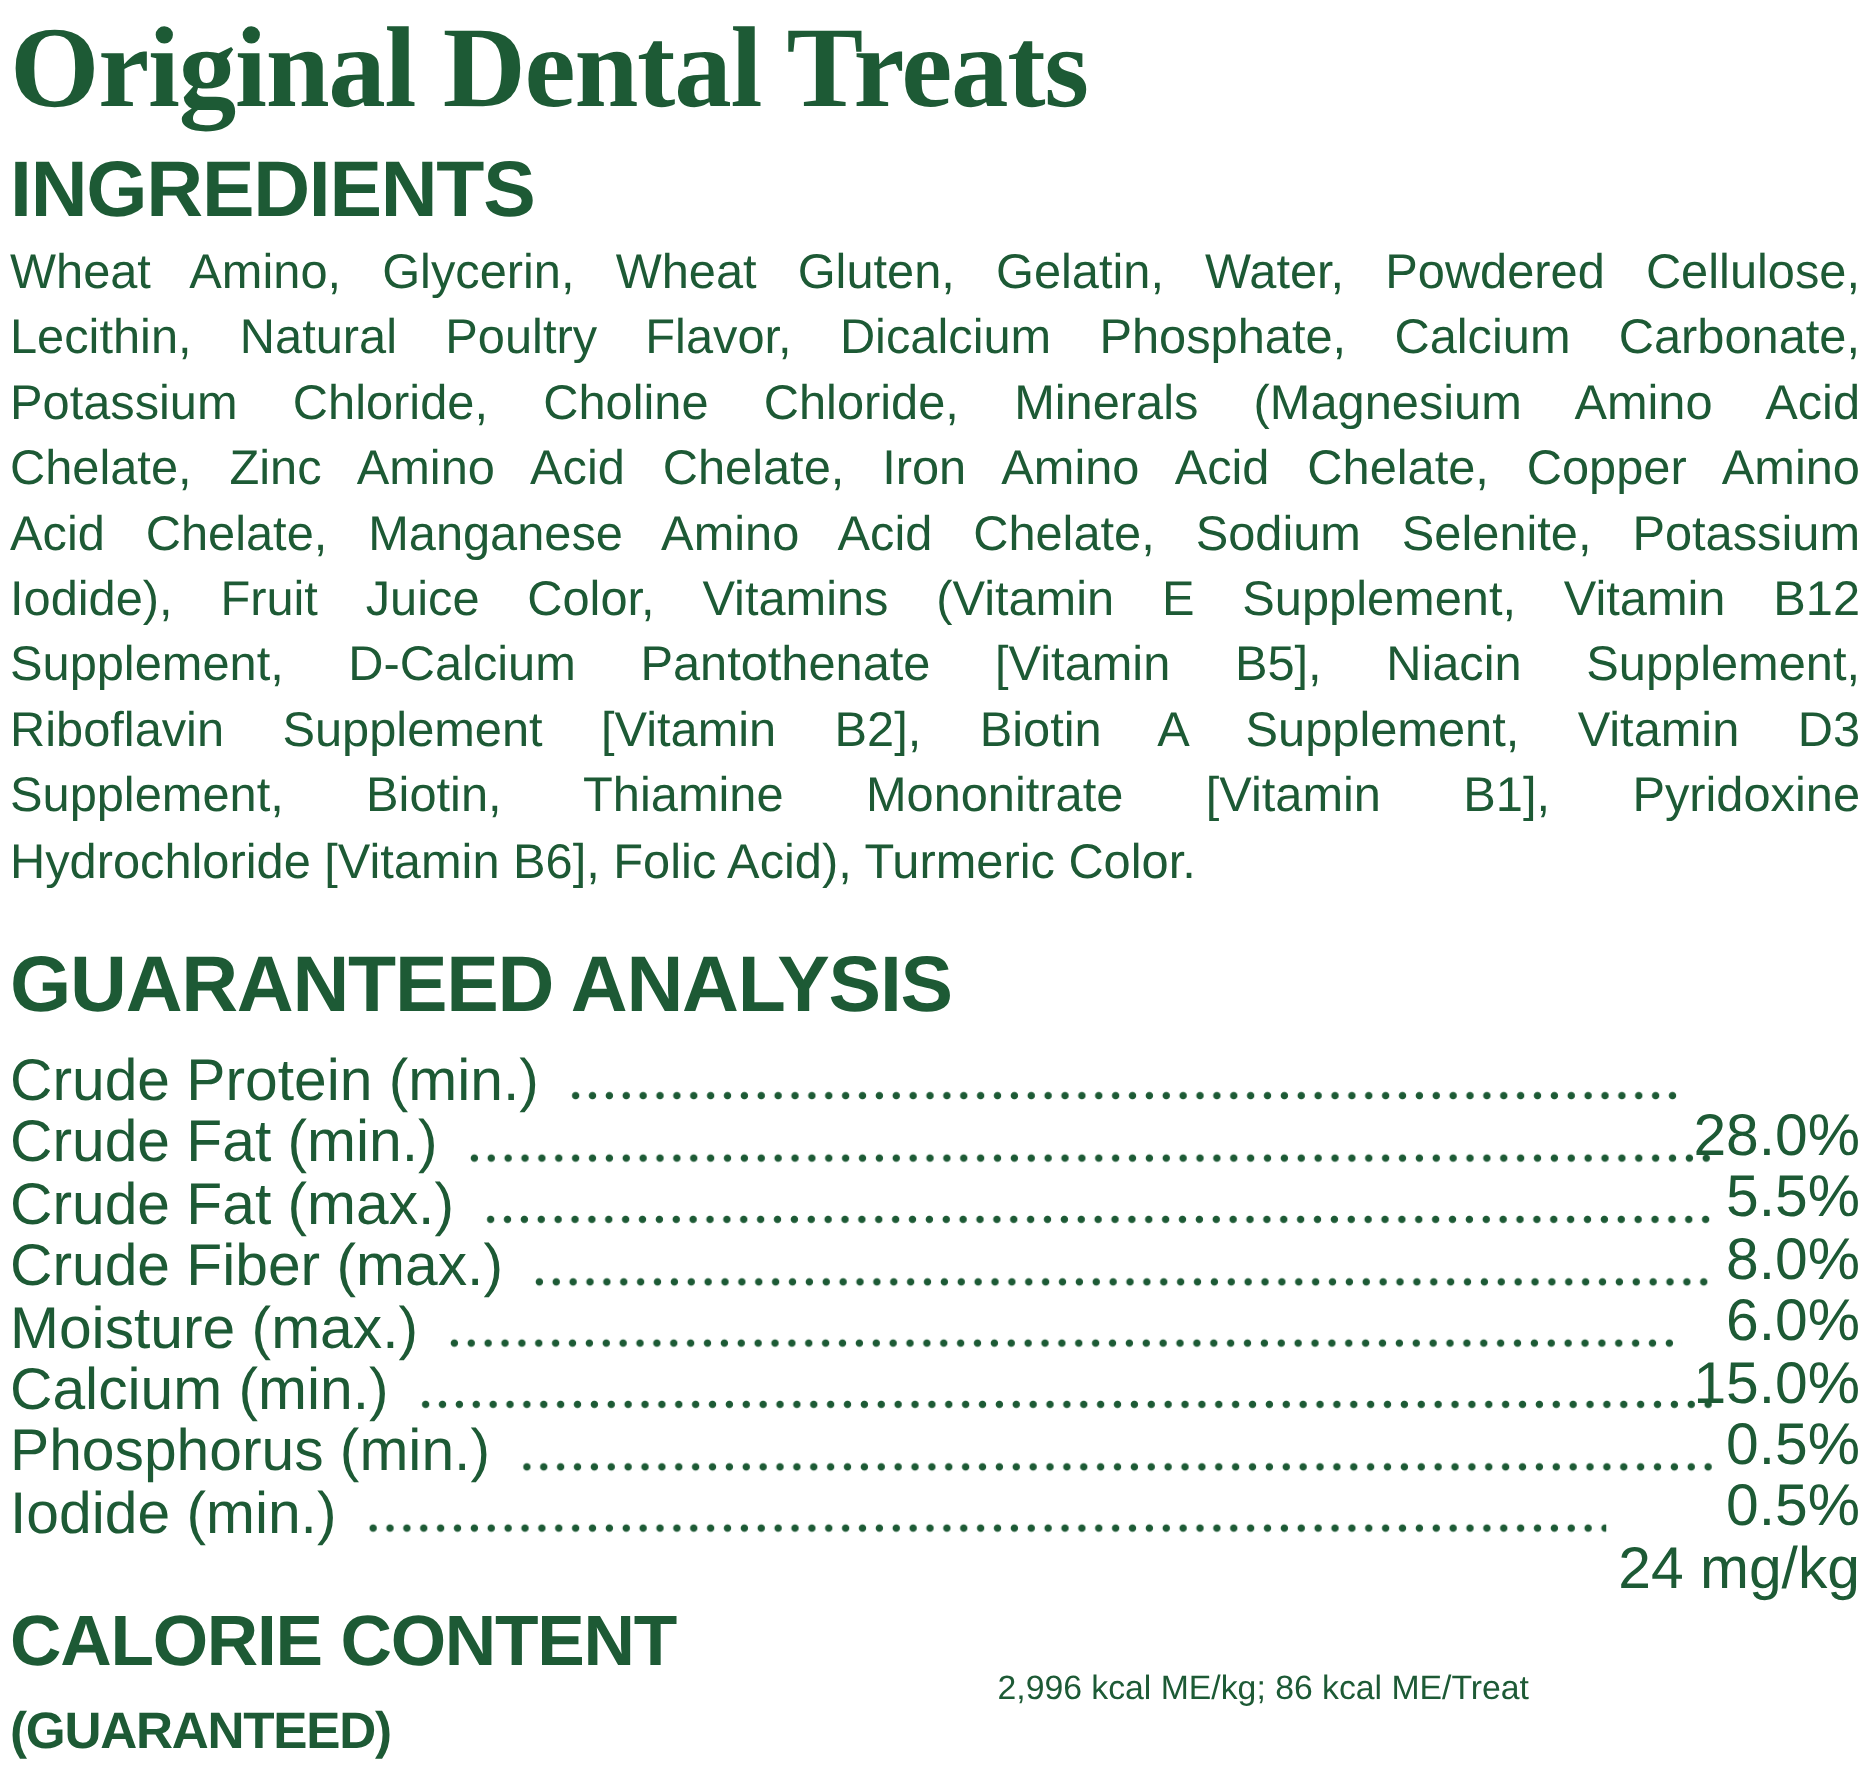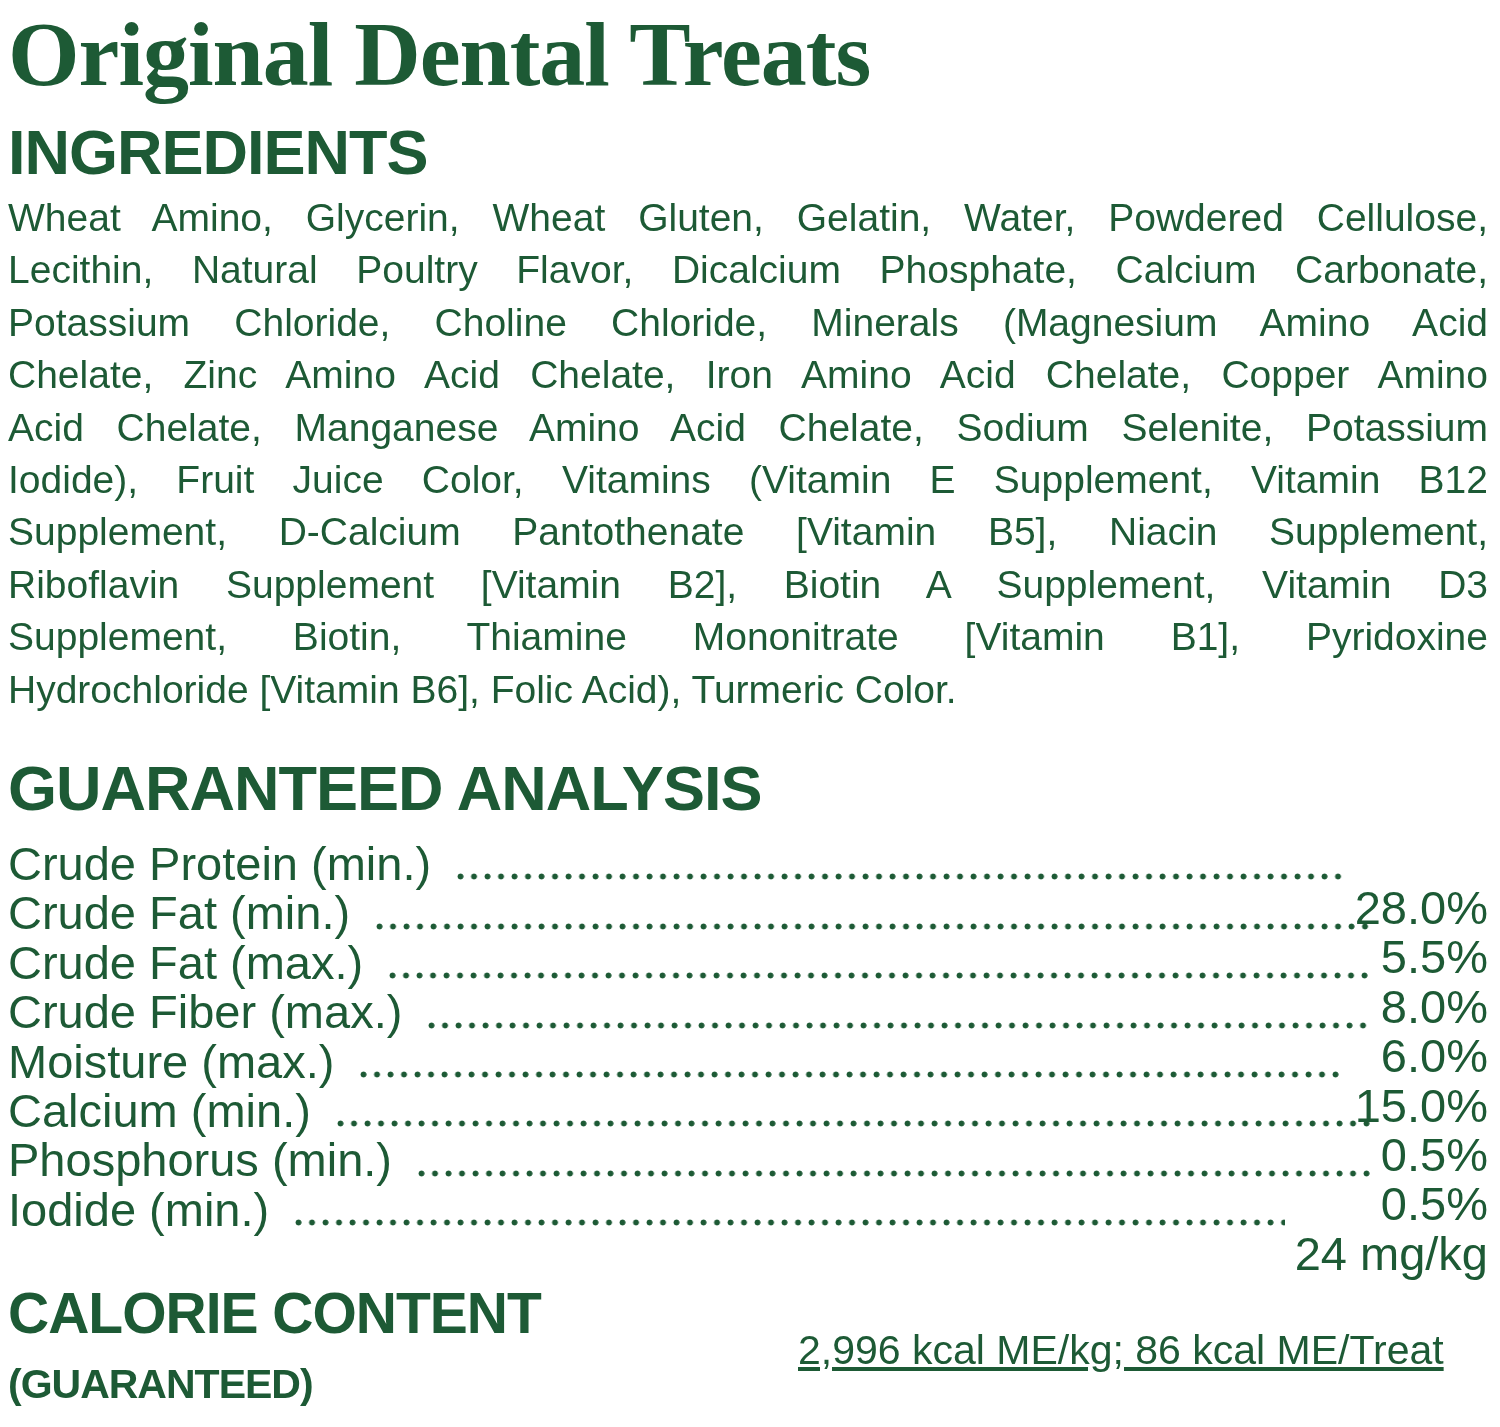--- a/index.html
+++ b/index.html
@@ -72,25 +72,24 @@
     letter-spacing: -1px;
   }
   .calorie-subheading {
     font-weight: bold;
     font-size: 41px;
     line-height: 46px;
     margin-top: 18px;
     letter-spacing: -1px;
   }
   .calorie-value {
-    font-size: 41px;
+    font-size: 27px;
     line-height: 46px;
     padding-top: 10px;
     white-space: nowrap;
-    text-decoration: underline;
   }
 </style>
 </head>
 <body>
 
 <h1 class="page-title">Original Dental Treats</h1>
 
 <h2 class="section-heading ingredients-heading">INGREDIENTS</h2>
 
 <div class="ingredients-text">

